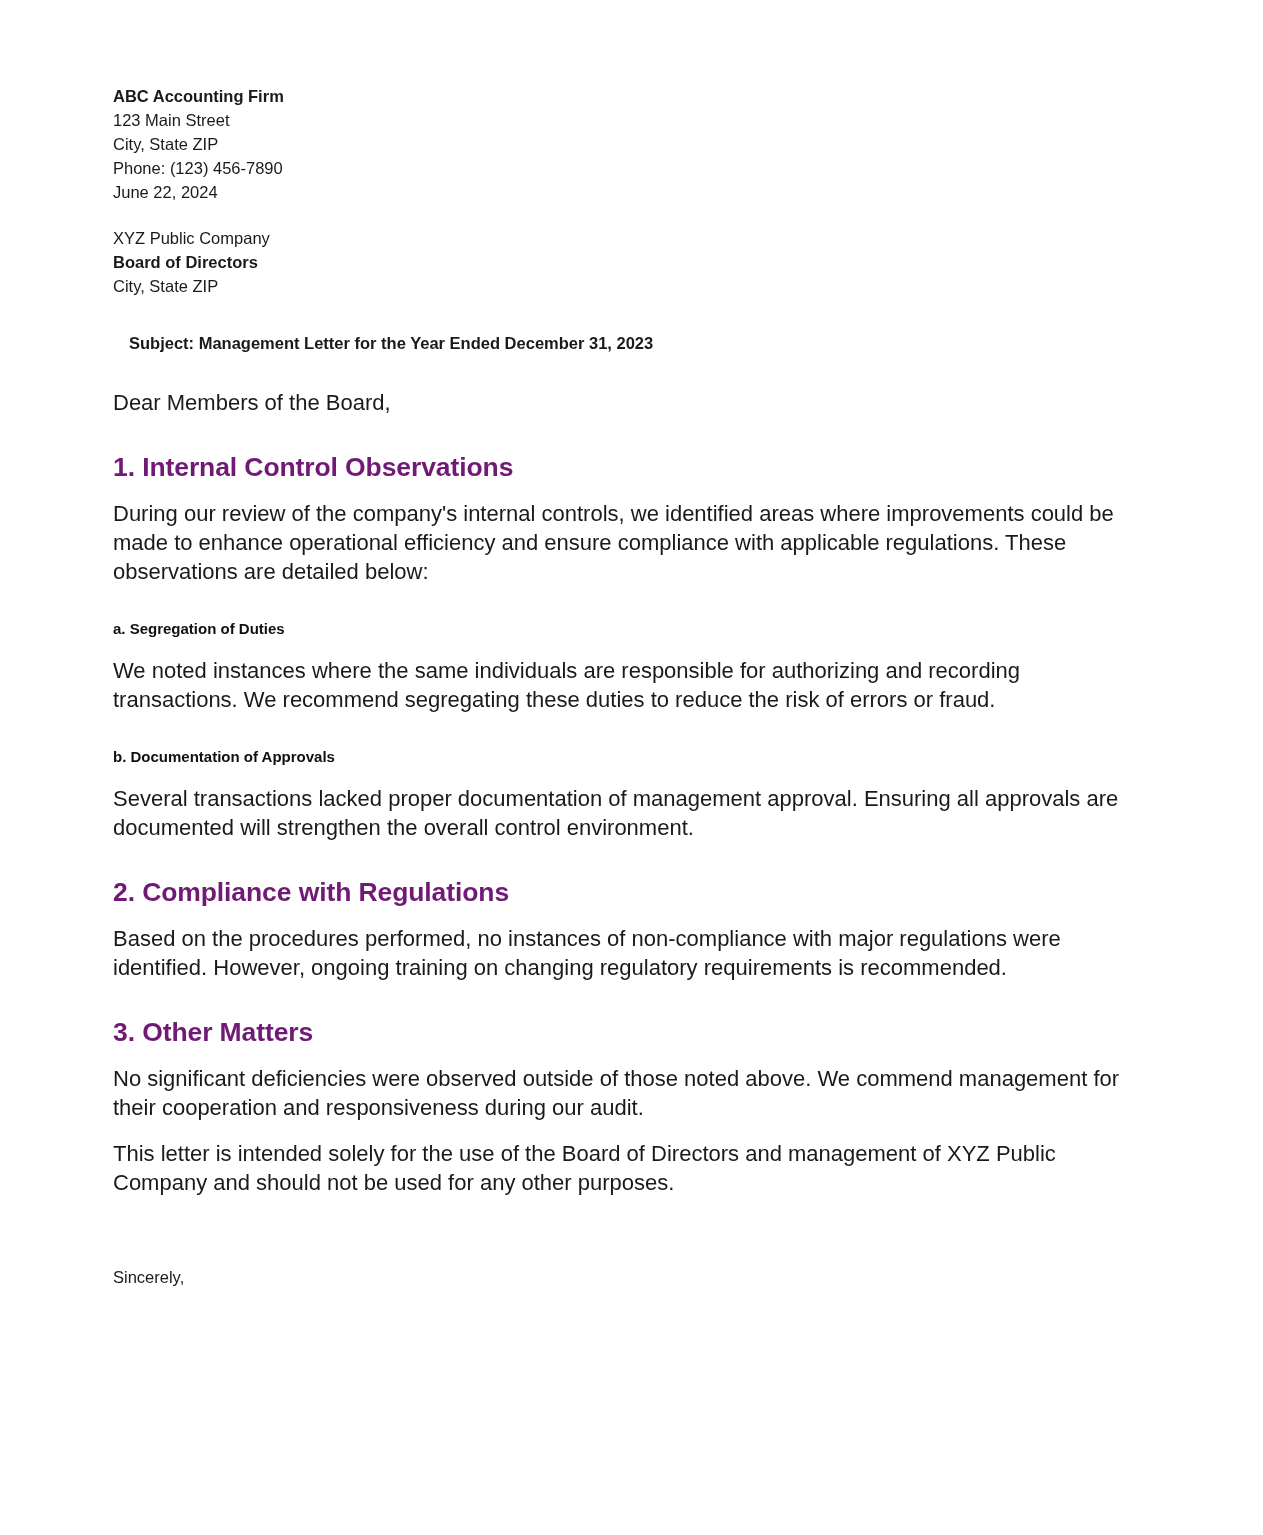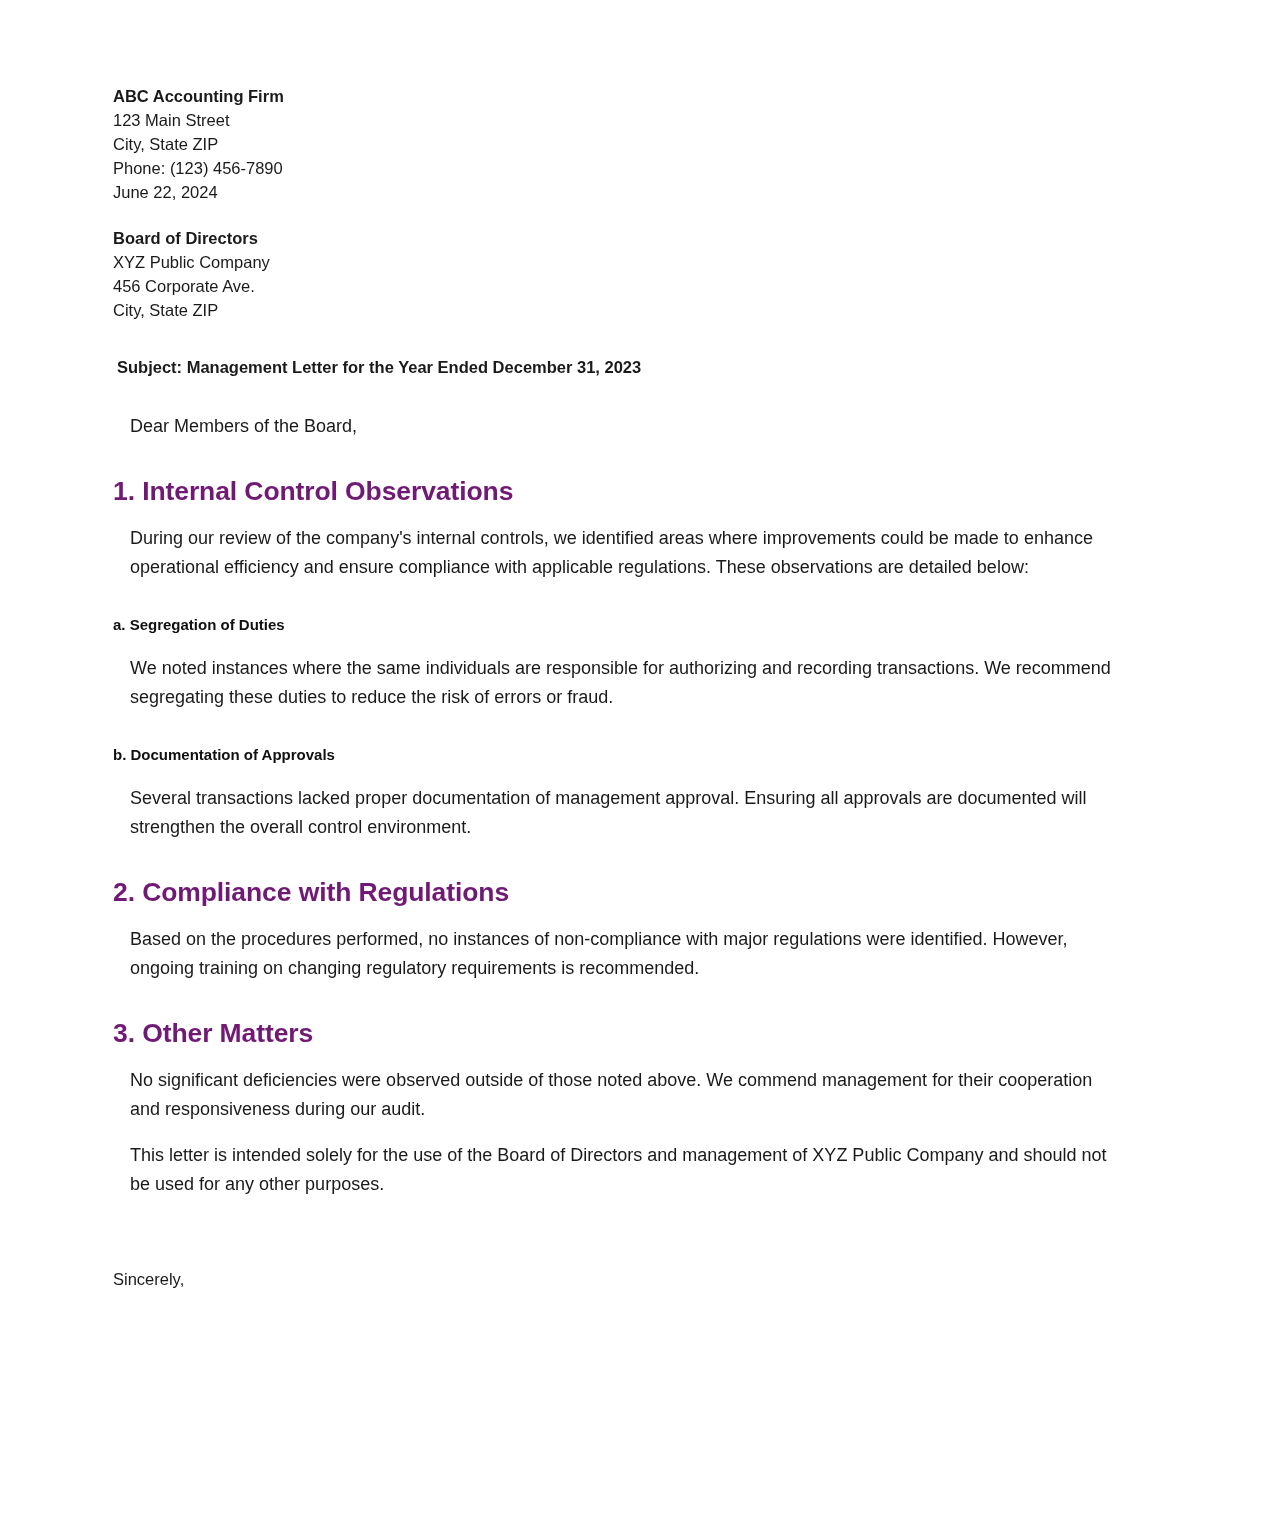--- a/index.html
+++ b/index.html
@@ -40,30 +40,30 @@
   }
   .addr-line.strong {
     font-weight: bold;
   }
 
   
   .subject {
     font-size: 16.5px;
     line-height: 24px;
     font-weight: bold;
-    margin: 33px 0 0 4px;
+    margin: 33px 0 0 16px;
     color: #1a1a1a;
   }
 
   
   .para {
-    font-size: 18px;
+    font-size: 22px;
     line-height: 29px;
     color: #1a1a1a;
-    margin: 17px;
+    margin: 0;
     text-align: left;
   }
   .salutation {
     margin-top: 33px;
   }
   .para + .para {
     margin-top: 17px;
   }
 
   
@@ -98,23 +98,22 @@
 
     <div class="addr-block">
       <div class="addr-line strong">ABC Accounting Firm</div>
       <div class="addr-line">123 Main Street</div>
       <div class="addr-line">City, State ZIP</div>
       <div class="addr-line">Phone: (123) 456-7890</div>
       <div class="addr-line">June 22, 2024</div>
     </div>
 
     <div class="addr-block">
+      <div class="addr-line">XYZ Public Company</div>
       <div class="addr-line strong">Board of Directors</div>
-      <div class="addr-line">XYZ Public Company</div>
-      <div class="addr-line">456 Corporate Ave.</div>
       <div class="addr-line">City, State ZIP</div>
     </div>
 
     <div class="subject">Subject: Management Letter for the Year Ended December 31, 2023</div>
 
     <p class="para salutation">Dear Members of the Board,</p>
 
 
     <h2 class="section-heading">1. Internal Control Observations</h2>
     <p class="para">During our review of the company's internal controls, we identified areas where improvements could be made to enhance operational efficiency and ensure compliance with applicable regulations. These observations are detailed below:</p>

